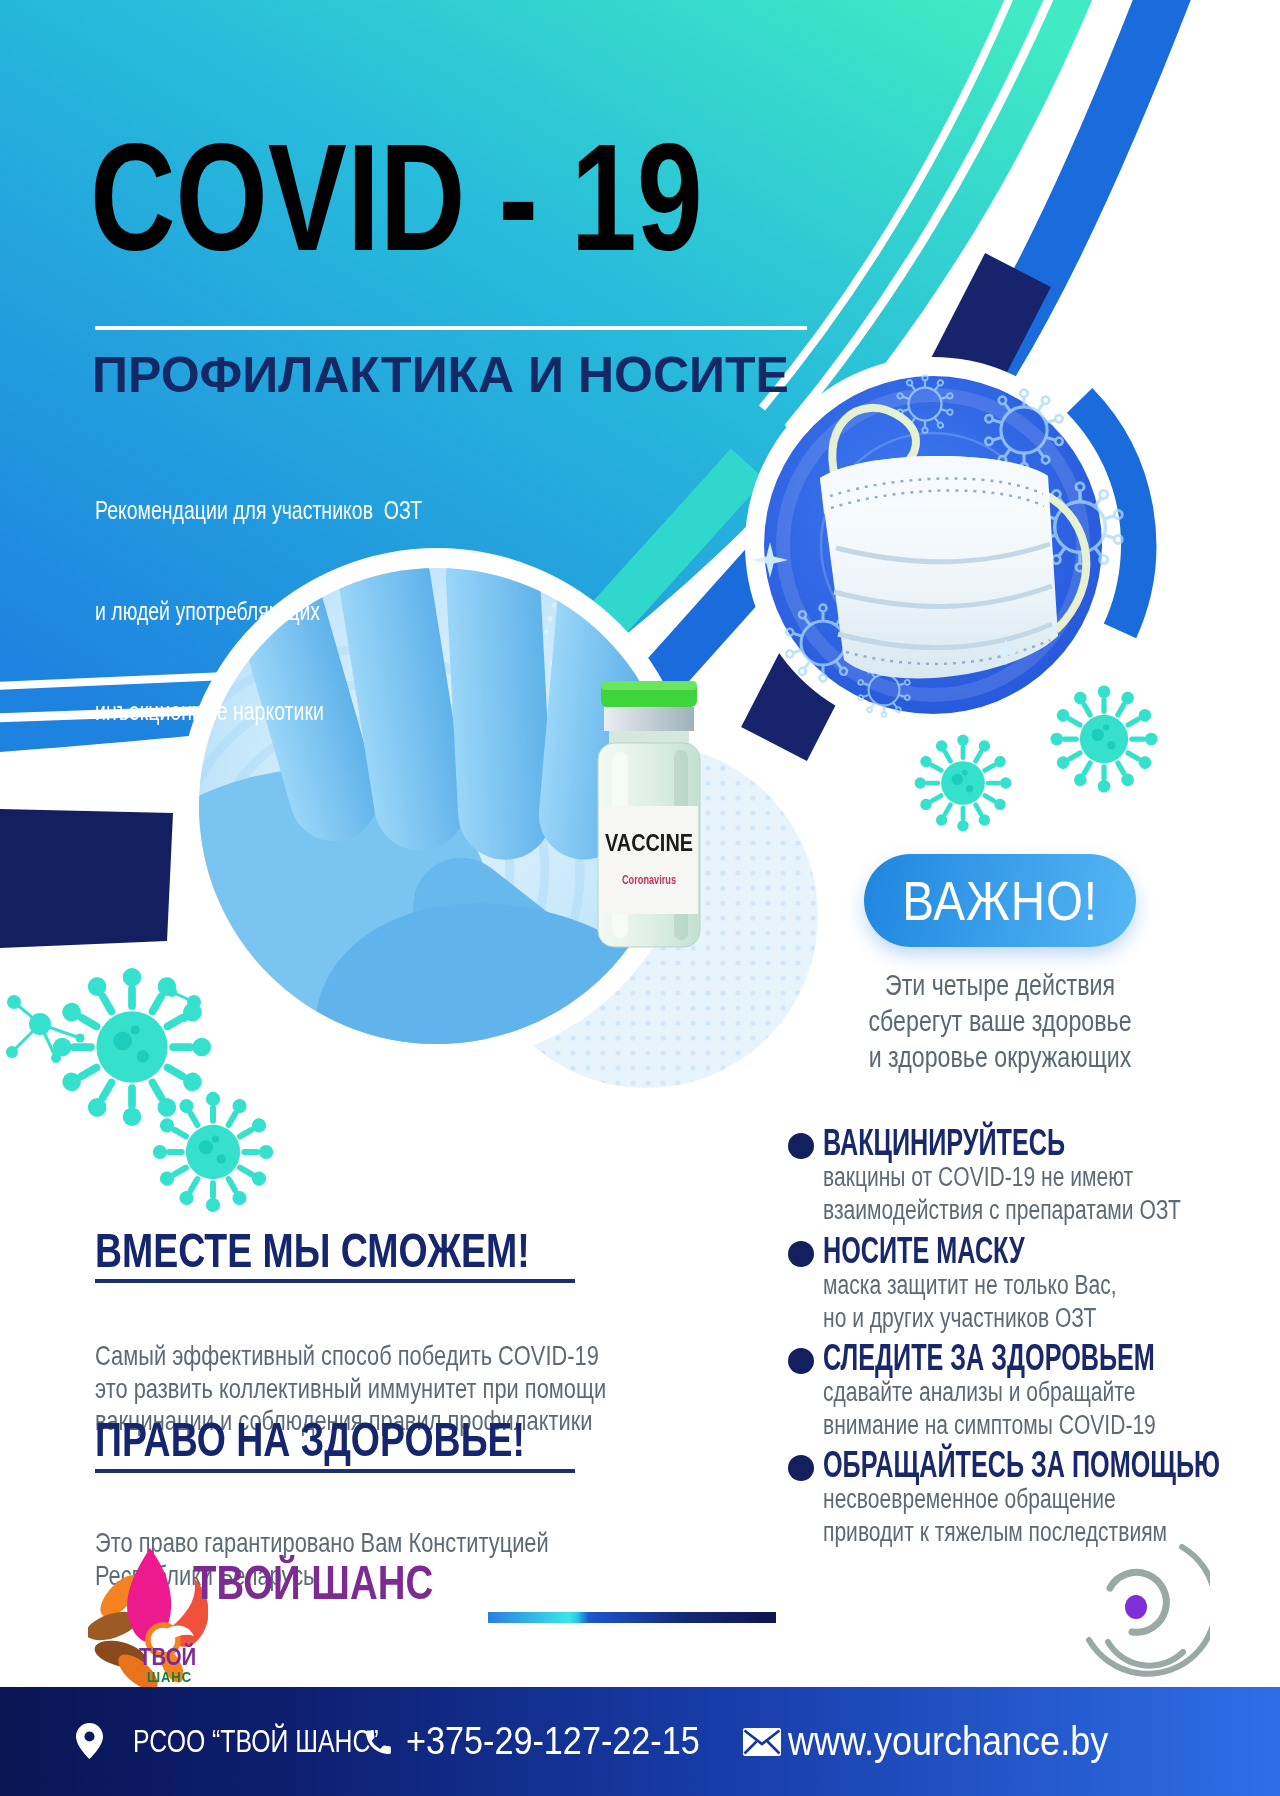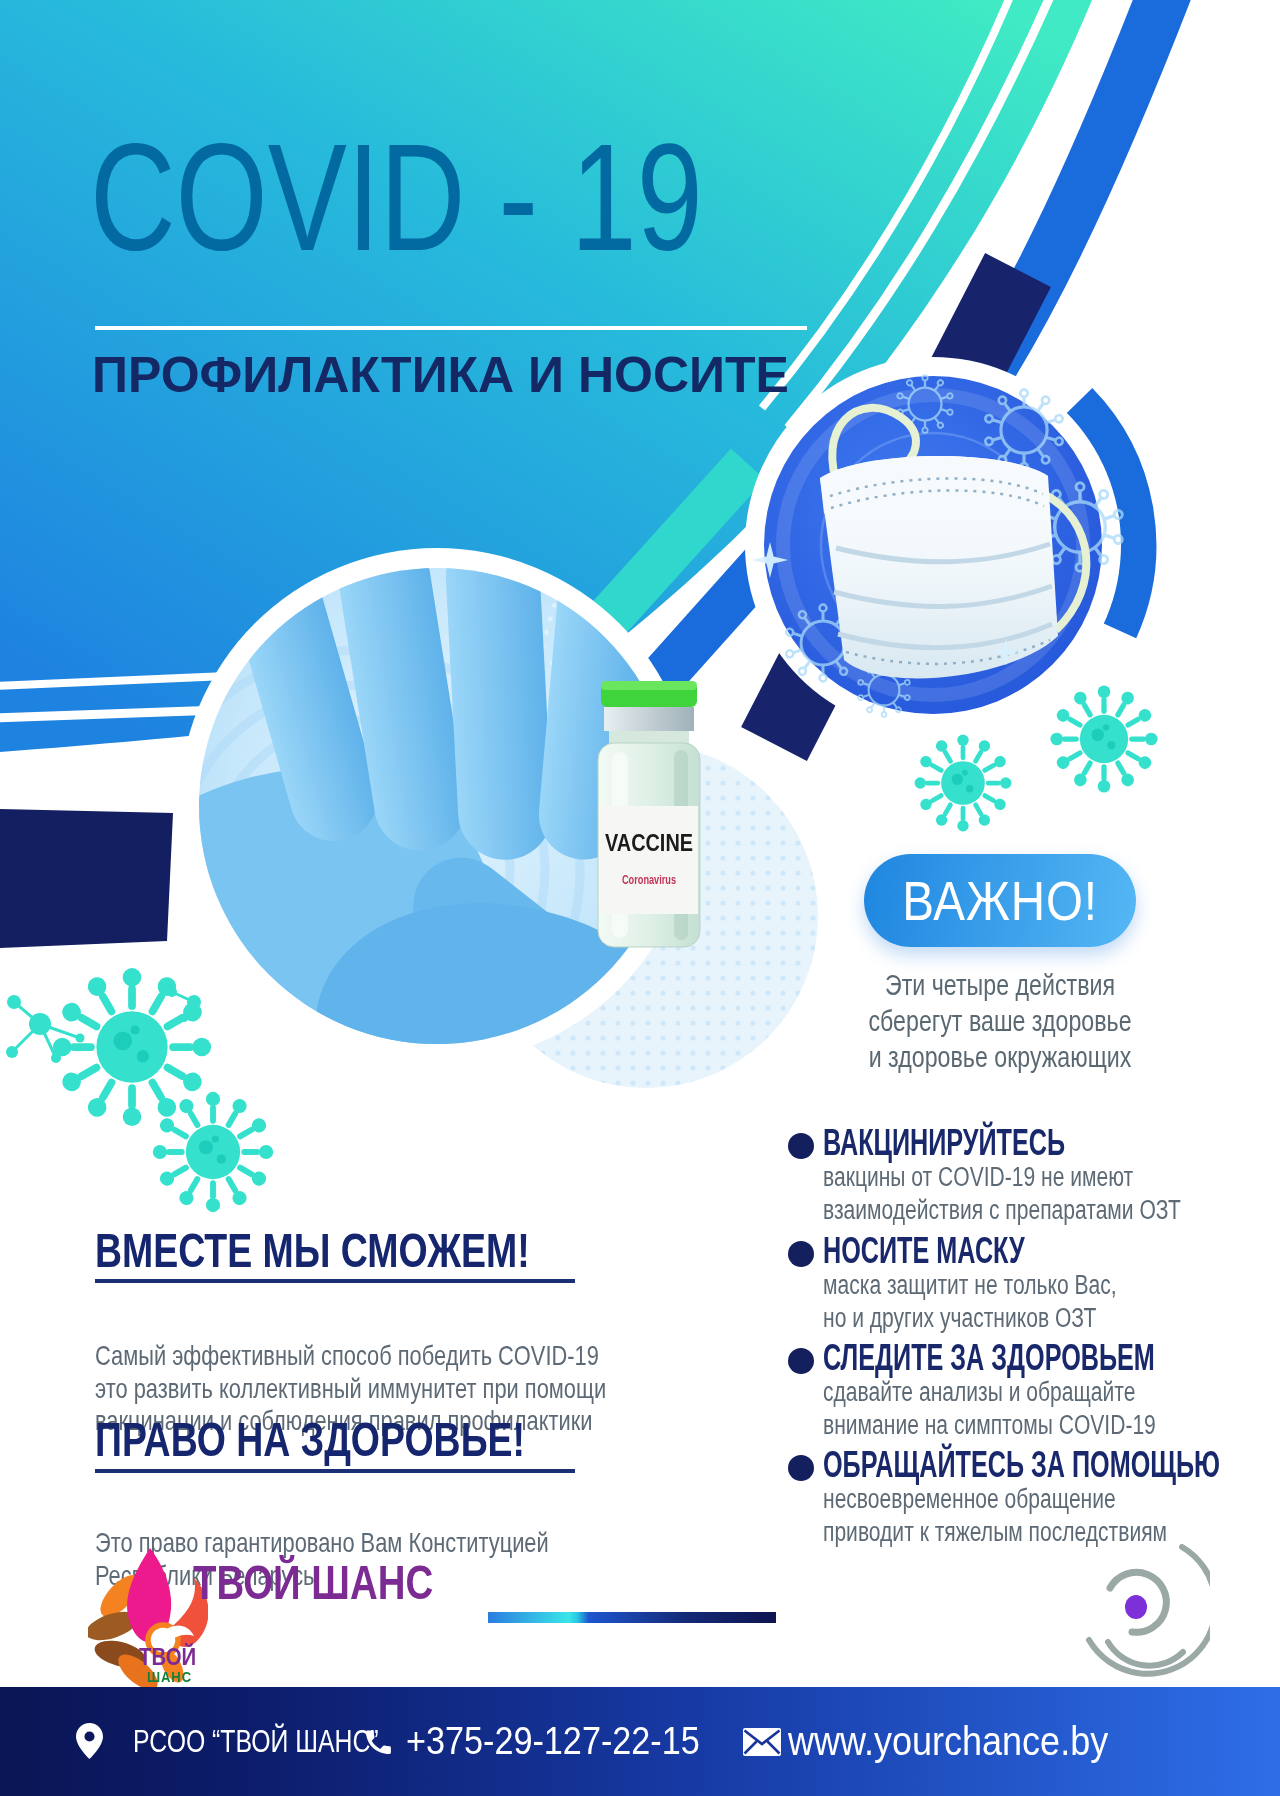--- a/index.html
+++ b/index.html
@@ -6,21 +6,21 @@
   .poster{position:relative;width:1280px;height:1796px;overflow:hidden;background:#fff;
           font-family:"Liberation Sans",sans-serif;}
   .abs{position:absolute;}
   .art{position:absolute;left:0;top:0;pointer-events:none;}
   .cx{display:inline-block;transform-origin:0 50%;}
   .cx70{transform:scaleX(.70);} .cx75{transform:scaleX(.75);} .cx78{transform:scaleX(.78);}
   .cx80{transform:scaleX(.80);} .cx85{transform:scaleX(.85);} .cx90{transform:scaleX(.90);}
   .blockcx{transform-origin:0 0;display:block;}
   .ctrcx{transform-origin:50% 0;display:block;}
 
-  #title{left:90px;top:137px;font-size:152px;line-height:120px;color:#0369a1;font-weight:400;white-space:nowrap;}
+  #title{left:90px;top:137px;font-size:152px;line-height:120px;color:#000000;font-weight:700;white-space:nowrap;}
   #rule-top{left:95px;top:326px;width:712px;height:4px;background:#fff;}
   #subtitle{left:92px;top:348px;font-size:50px;line-height:54px;font-weight:700;color:#132864;white-space:nowrap;}
   #audience{left:95px;top:427px;font-size:26px;line-height:33.5px;color:#fff;font-weight:400;}
   #audience div{white-space:pre-wrap;}
 
   #badge{left:864px;top:854px;width:272px;height:93px;border-radius:48px;
          background:linear-gradient(100deg,#1F86E0 0%,#55B7F4 100%);
          box-shadow:0 8px 18px rgba(30,120,220,.28);
          display:flex;align-items:center;justify-content:center;
          color:#fff;font-size:56px;font-weight:400;letter-spacing:1px;}
@@ -277,20 +277,27 @@
           <circle cx="184" cy="1018" r="4"></circle>
       </g>
     </g>
   </svg>
 
   <div id="title" class="abs">
     <span class="cx cx78">COVID - 19</span>
   </div>
   <div id="rule-top" class="abs"></div>
   <div id="subtitle" class="abs">ПРОФИЛАКТИКА И НОСИТЕ</div>
+  <div id="audience" class="abs">
+    <div class="blockcx cx75">
+      <div>Рекомендации для участников  ОЗТ</div>
+      <div>и людей употребляющих</div>
+      <div>инъекционные наркотики</div>
+    </div>
+  </div>
 
   <div id="badge" class="abs">
     <span class="cx cx85" style="transform-origin:50% 50%;">ВАЖНО!</span>
   </div>
   <div id="important-lines" class="abs">
     <div class="ctrcx cx80">
       <div>Эти четыре действия</div>
       <div>сберегут ваше здоровье</div>
       <div>и здоровье окружающих</div>
     </div>

